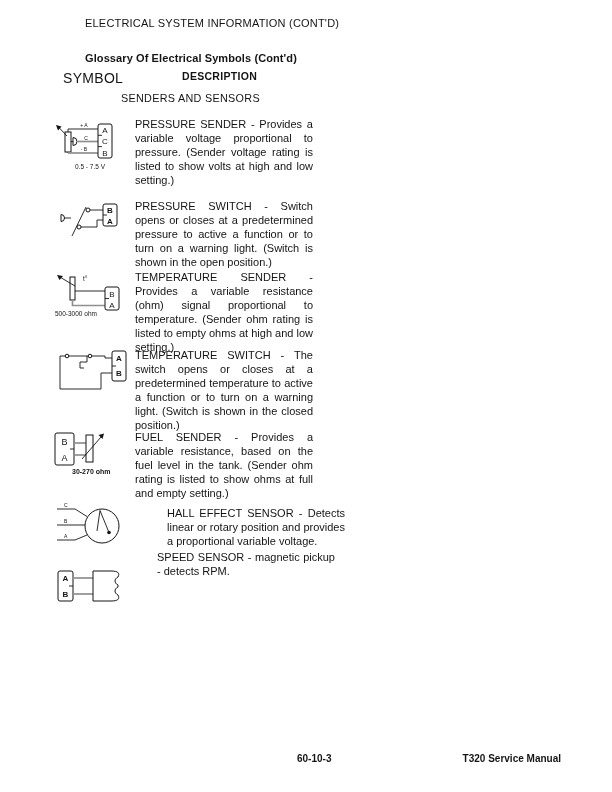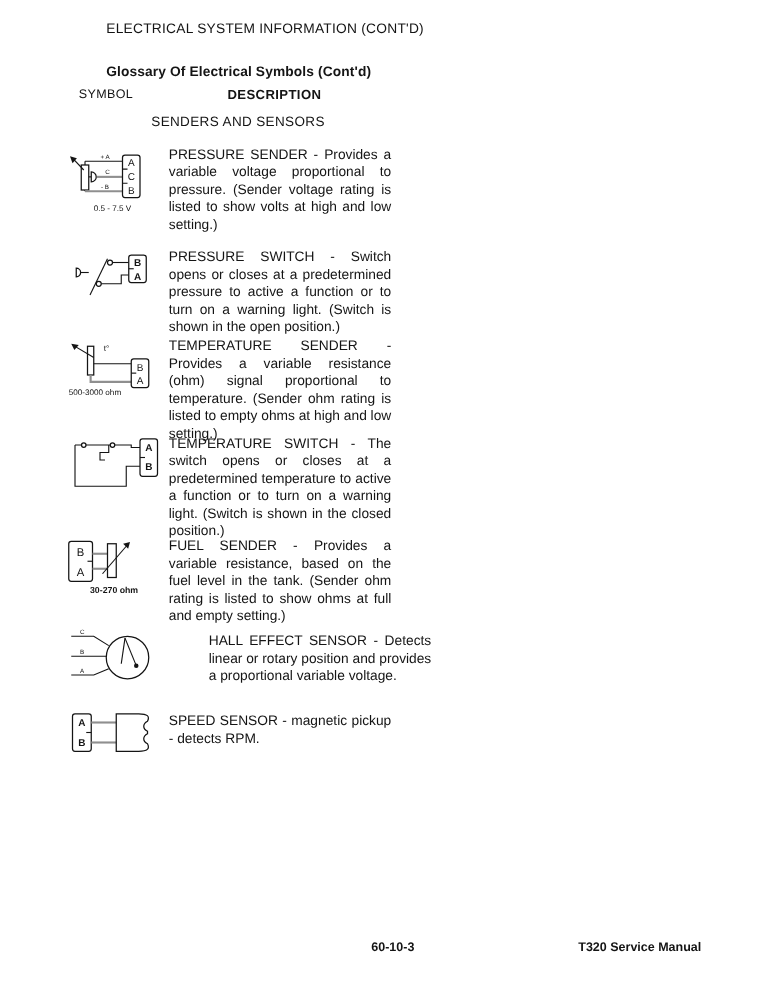--- a/index.html
+++ b/index.html
@@ -14,21 +14,21 @@
   }
   .abs{position:absolute;}
   .doc-title{
     left:53px;top:17px;
     font-size:11px;font-weight:normal;letter-spacing:.2px;margin-left:32px;
   }
   .doc-subtitle{
     left:53px;top:52px;
     font-size:11px;font-weight:bold;letter-spacing:.1px;margin-left:32px;
   }
-  .col-symbol{left:63px;top:70px;font-size:10px;letter-spacing:.3px;}
+  .col-symbol{left:63px;top:70px;font-size:14px;letter-spacing:.3px;}
   .col-desc{left:182px;top:70px;font-size:10.5px;letter-spacing:.3px;font-weight:bold;}
   .section-heading{left:121px;top:92px;font-size:10.8px;letter-spacing:.3px;}
   .desc{
     position:absolute;
     left:135px;width:178px;
     font-size:11px;line-height:14px;
     text-align:justify;text-align-last:left;
     color:#141414;
   }
   .sym{position:absolute;}
@@ -166,18 +166,18 @@
     <svg width="75" height="42" viewBox="0 0 75 42">
       <rect class="shape" x="3" y="3" width="15" height="30" rx="2"></rect>
       <path class="lnthin" d="M14,18 H18"></path>
       <text class="termb" x="10.5" y="13" text-anchor="middle">A</text>
       <text class="termb" x="10.5" y="29" text-anchor="middle">B</text>
       <path class="wire" d="M18,10 H40"></path>
       <path class="wire" d="M18,26 H40"></path>
       <path class="shape" d="M38,3 L56,3 C63,3 65,5 63,9 C59,11 59,15 63,17 L63,19 C59,21 59,25 63,27 C65,31 63,33 56,33 L38,33 Z"></path>
     </svg>
   </div>
-  <div class="desc" style="top:570px;">SPEED SENSOR - magnetic pickup - detects RPM.</div>
+  <div class="desc" style="top:550px;margin-left:22px;">SPEED SENSOR - magnetic pickup - detects RPM.</div>
 
   <div class="abs footer-page">60-10-3</div>
   <div class="abs footer-manual">T320 Service Manual</div>
 
 </div>
 
 </body></html>

